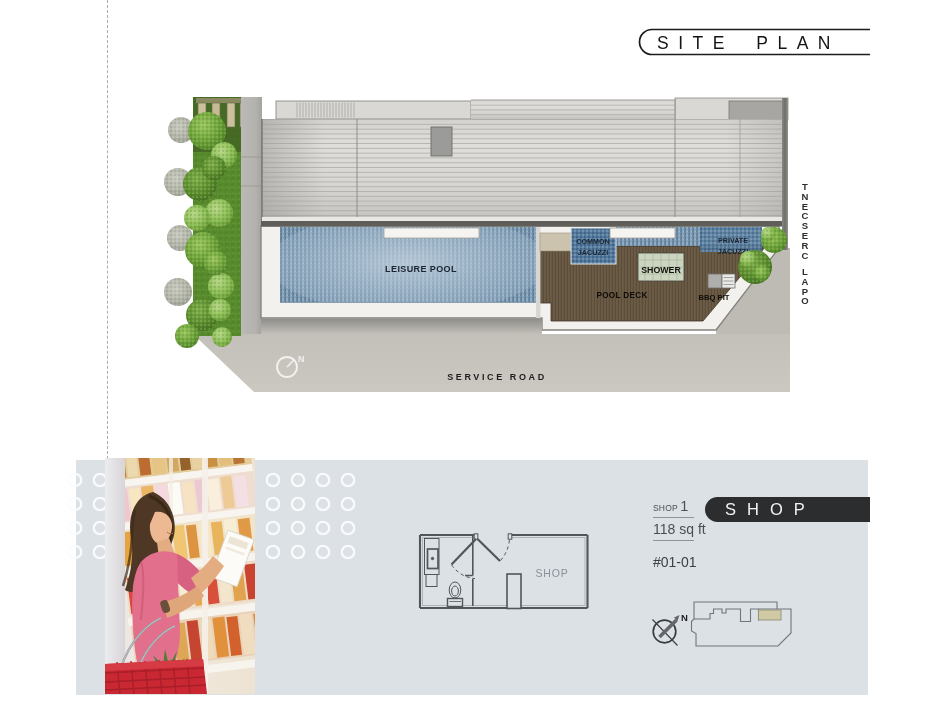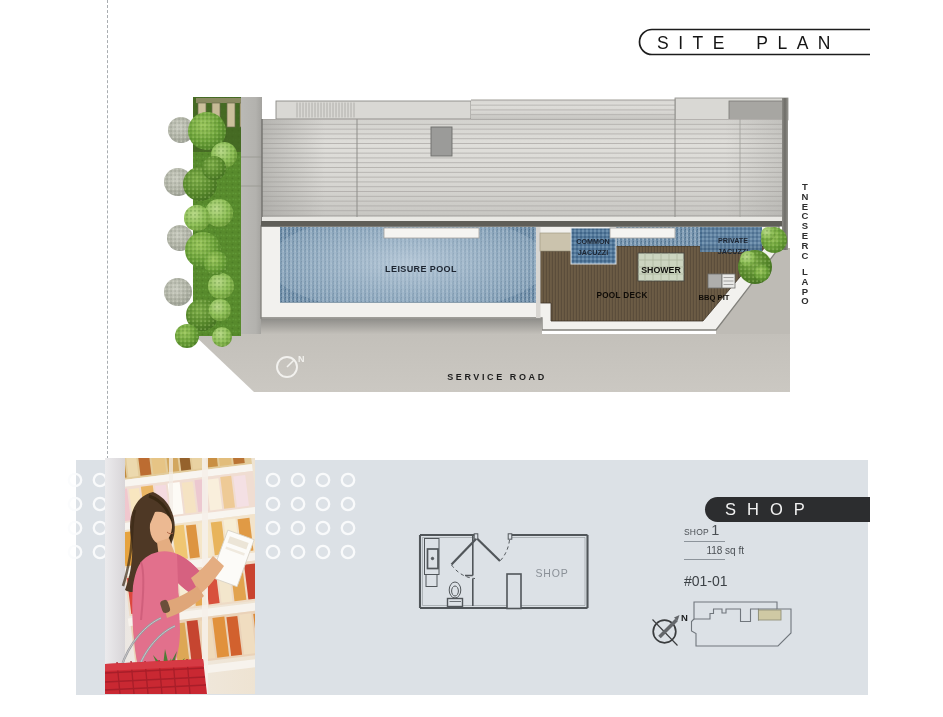--- a/index.html
+++ b/index.html
@@ -542,24 +542,24 @@
     <ellipse cx="455" cy="591" rx="3.4" ry="5"></ellipse>
     <rect x="447.5" y="598.5" width="15" height="8" fill="#dce1e6" stroke-width="1.4"></rect>
     <path d="M449.5,601.5 H461" stroke-width="0.8"></path>
 
     <rect x="507" y="574" width="14" height="34.5" fill="#dce1e6" stroke-width="1.6"></rect>
   </g>
 
   <text x="552" y="577" font-size="10.5" fill="#8a9097" text-anchor="middle" letter-spacing="0.8" font-family="Liberation Sans,sans-serif">SHOP</text>
 </svg>
 
-<div class="abs" style="left:684px;top:498px;width:60px;color:#4a4f54;margin-top:24px;">
+<div class="abs" style="left:653px;top:498px;width:60px;color:#4a4f54;">
   <div style="font-size:8.5px;letter-spacing:0.2px;">SHOP <span style="font-size:14.5px;">1</span></div>
   <div style="border-top:1.2px solid #8d949b;margin-top:3px;width:41px;"></div>
-  <div style="font-size:10px;margin-top:3px;text-align:right;">118 sq ft</div>
+  <div style="font-size:14px;margin-top:3px;">118 sq ft</div>
   <div style="border-top:1.2px solid #8d949b;margin-top:3px;width:41px;"></div>
   <div style="font-size:14px;margin-top:13px;color:#3c4146;">#01-01</div>
 </div>
 
 <div class="abs" style="left:705px;top:496.5px;width:165px;height:25.5px;background:#2c2d2f;border-radius:13px 0 0 13px;">
   <div style="color:#f2f2f2;font-size:16.5px;letter-spacing:11px;padding-left:20px;line-height:25px;">SHOP</div>
 </div>
 
 <svg class="abs" style="left:645px;top:598px" width="155" height="55" viewBox="645 598 155 55">
   <g fill="none" stroke="#70767c" stroke-width="1.1">

